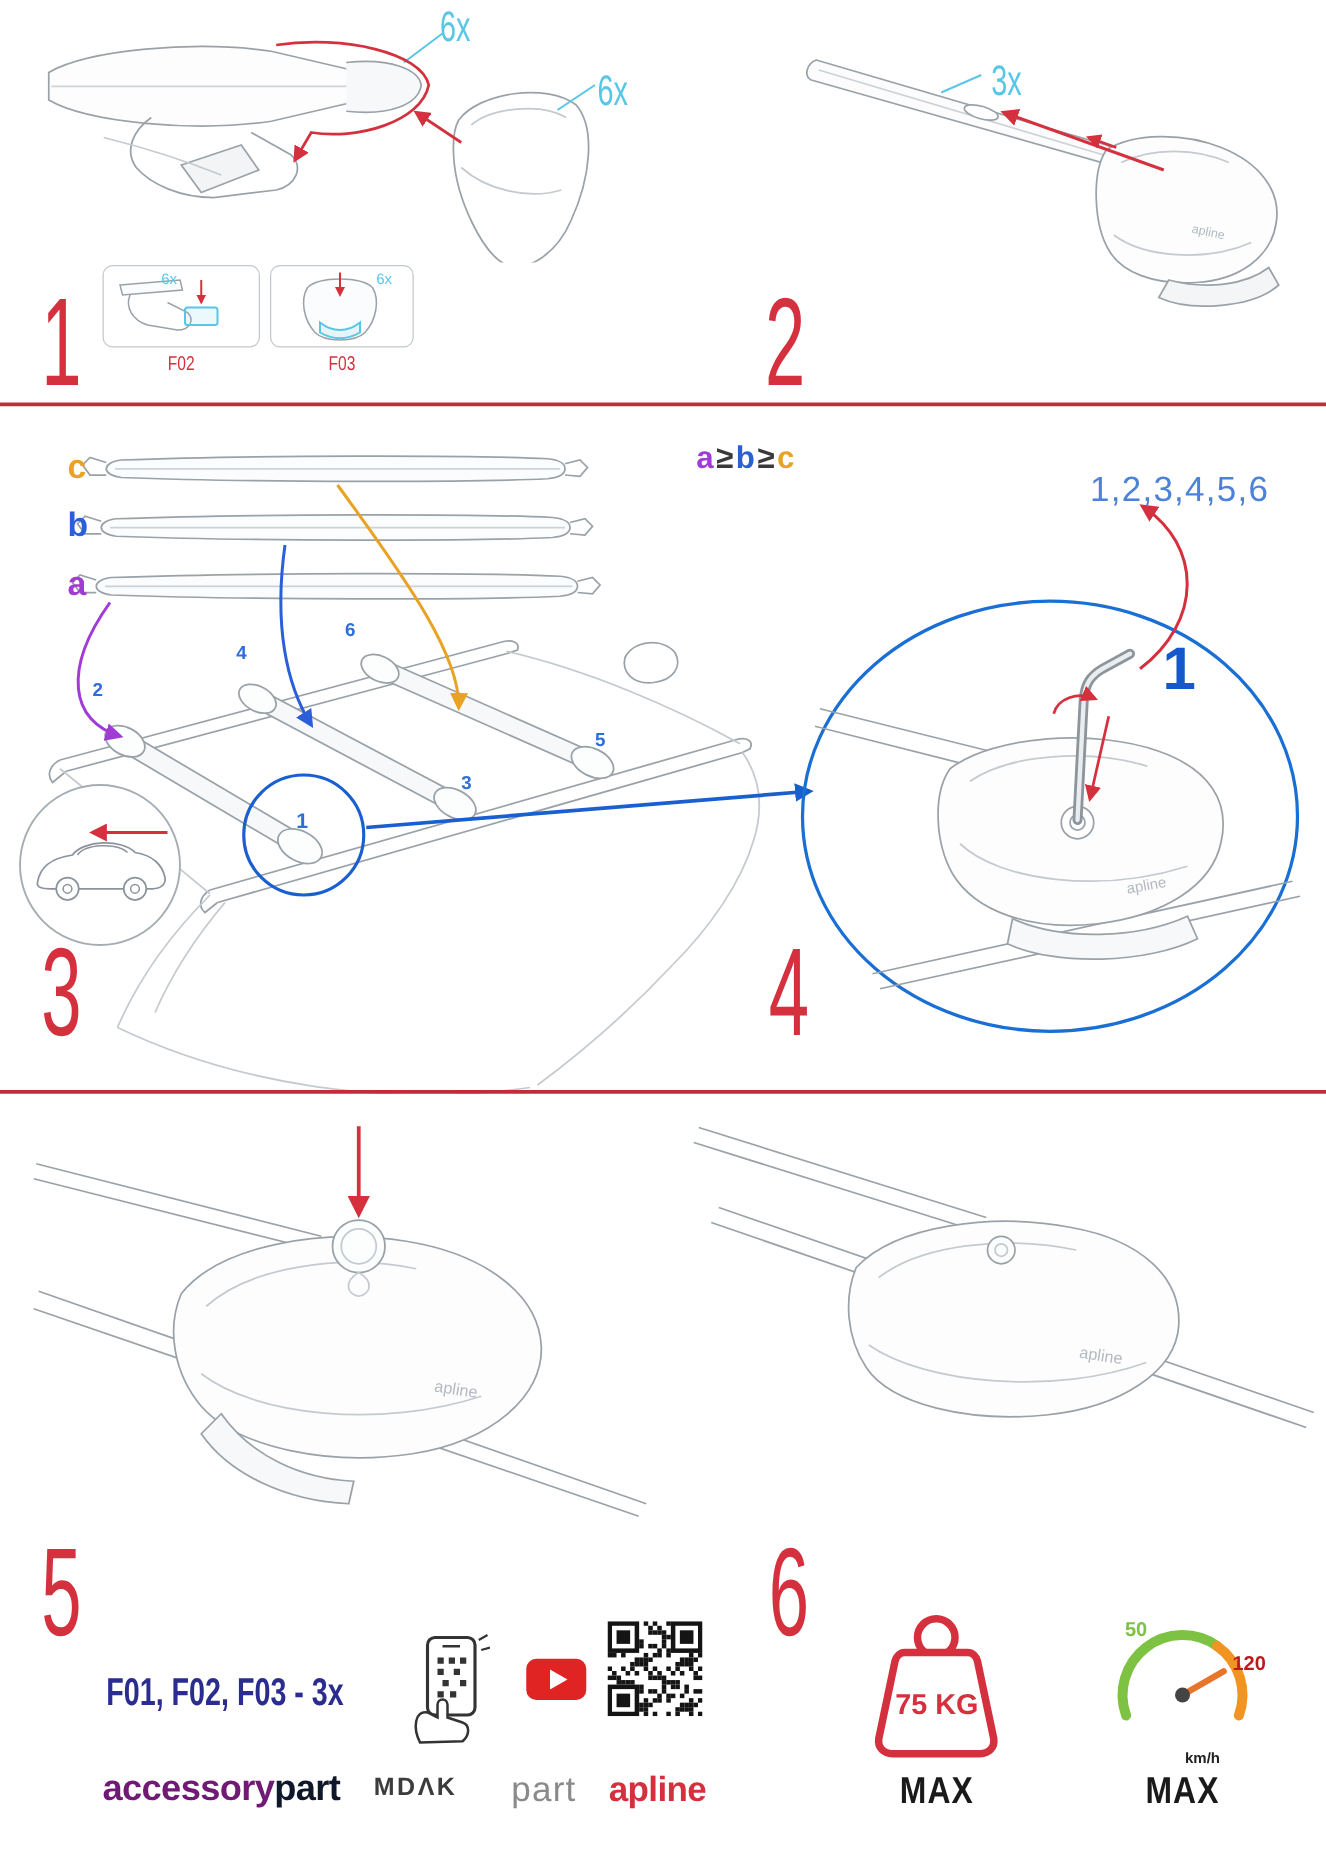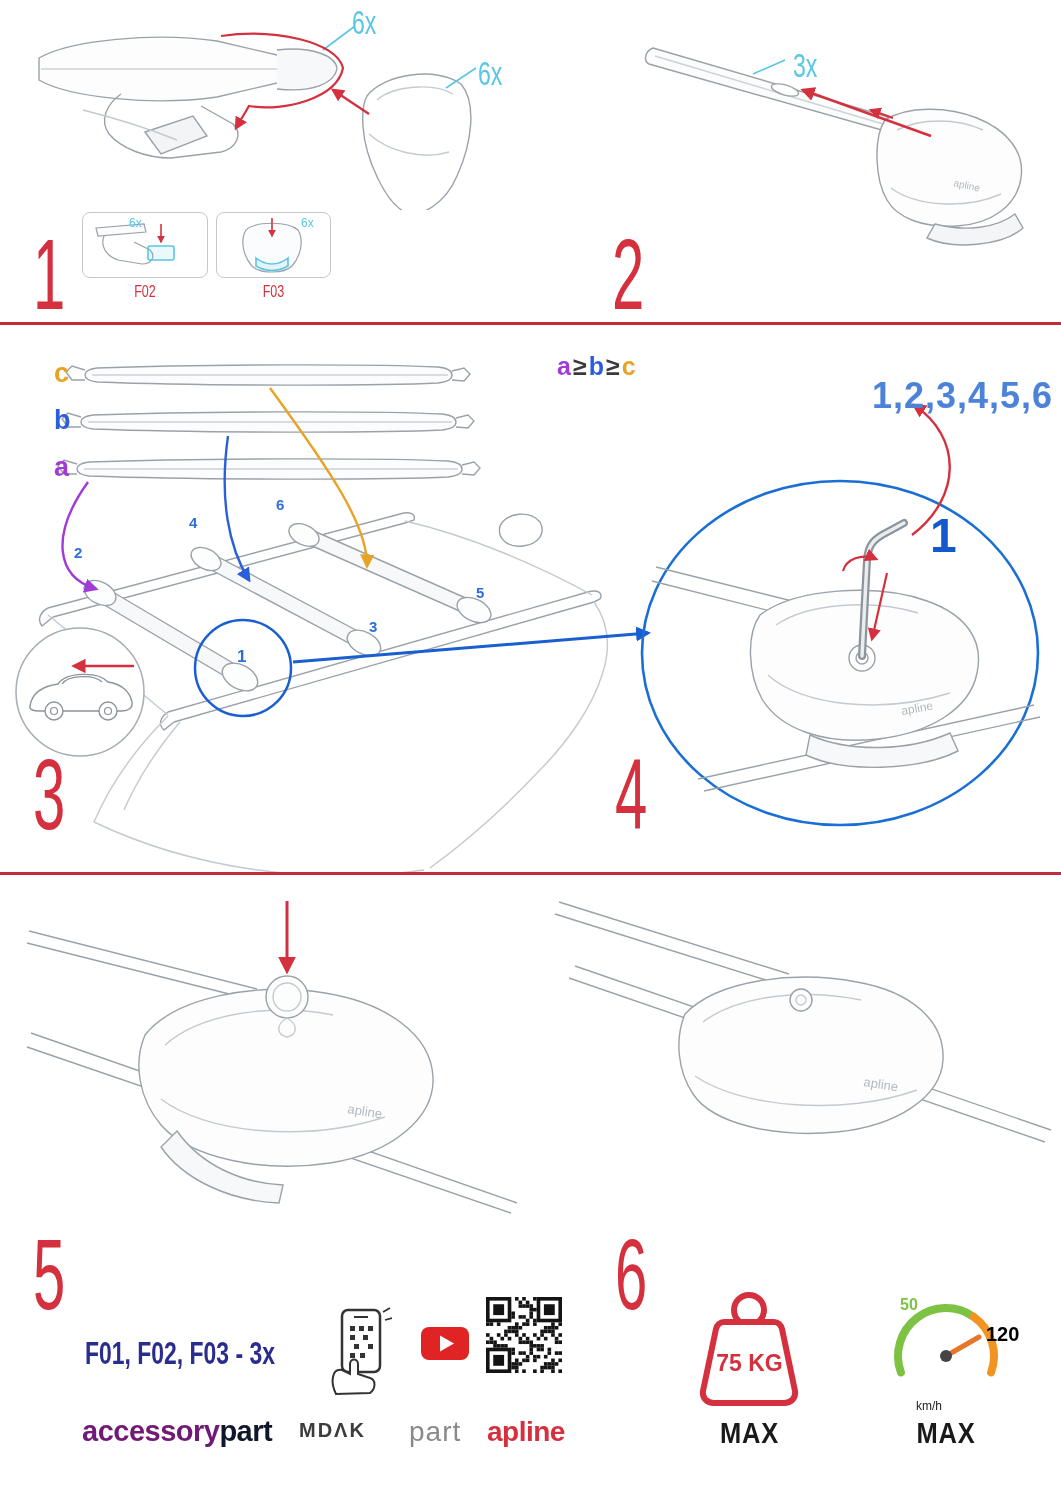--- a/index.html
+++ b/index.html
@@ -19,38 +19,38 @@
   .inset{position:absolute;border:1.5px solid #c3c8cc;border-radius:8px;background:#fff}
   .inset svg{position:absolute;left:1px;top:1px}
   .inset-count{position:absolute;font-size:12px;color:#58c6e4}
   .flabel{position:absolute;text-align:center;color:#d5303e;font-size:16px;line-height:1;
           transform:scaleX(.78);transform-origin:center top}
 
   .barletter{position:absolute;font-size:27px;font-weight:700;line-height:1}
   .formula{position:absolute;font-size:25px;font-weight:700;line-height:1}
   .formula span{margin:0 1px}
   .posnum{position:absolute;font-size:15px;font-weight:700;line-height:1;color:#2e6edb}
-  .seq{position:absolute;font-size:36px;font-weight:700;line-height:1;color:#4d82d9;letter-spacing:1px}
+  .seq{position:absolute;font-size:28px;font-weight:400;line-height:1;color:#4d82d9;letter-spacing:1px}
   .bigblue{position:absolute;font-size:48px;font-weight:700;line-height:1;color:#1558cc}
 
   .parts-line{position:absolute;color:#2b2d8e;font-size:31px;line-height:1;font-weight:700;
               transform:scaleX(.74);transform-origin:left top;letter-spacing:0}
   .brand{position:absolute;line-height:1;letter-spacing:-.5px}
   .b-acc{font-size:29px;font-weight:700}
   .b-dark{color:#701a75}.b-red{color:#0f172a}
   .b-mdak{font-size:20px;font-weight:700;color:#3c3c3c;letter-spacing:2px}
   .b-ipqi{font-size:28px;font-weight:400;color:#8a8a8a;letter-spacing:1px}
   .b-apline{font-size:28px;font-weight:700;color:#d5303e}
 
   .wval{position:absolute;text-align:center;color:#d5303e;font-size:23px;font-weight:700;line-height:1}
   .maxlbl{position:absolute;text-align:center;color:#1a1a1a;font-size:30px;font-weight:700;line-height:1;
           transform:scaleX(.85);transform-origin:center top;letter-spacing:1px}
   .g-lo{position:absolute;color:#7dc242;font-size:16px;font-weight:700;line-height:1}
-  .g-hi{position:absolute;color:#000000;font-size:20px;font-weight:700;line-height:1}
-  .g-unit{position:absolute;text-align:left;color:#222;font-size:12px;font-weight:400;line-height:1}
+  .g-hi{position:absolute;color:#b91c1c;font-size:16px;font-weight:700;line-height:1}
+  .g-unit{position:absolute;text-align:right;color:#222;font-size:12px;font-weight:700;line-height:1}
 </style>
 </head>
 <body>
 
 <div id="canvas">
 
   <svg class="abs" style="left:25px;top:6px" width="470" height="204" viewBox="0 0 470 204">
     <defs>
       <marker id="ar1" viewBox="0 0 10 10" refX="8" refY="5" markerWidth="6" markerHeight="6" orient="auto-start-reverse">
           <path d="M0,0 L10,5 L0,10 Z" fill="#d5303e"></path>

